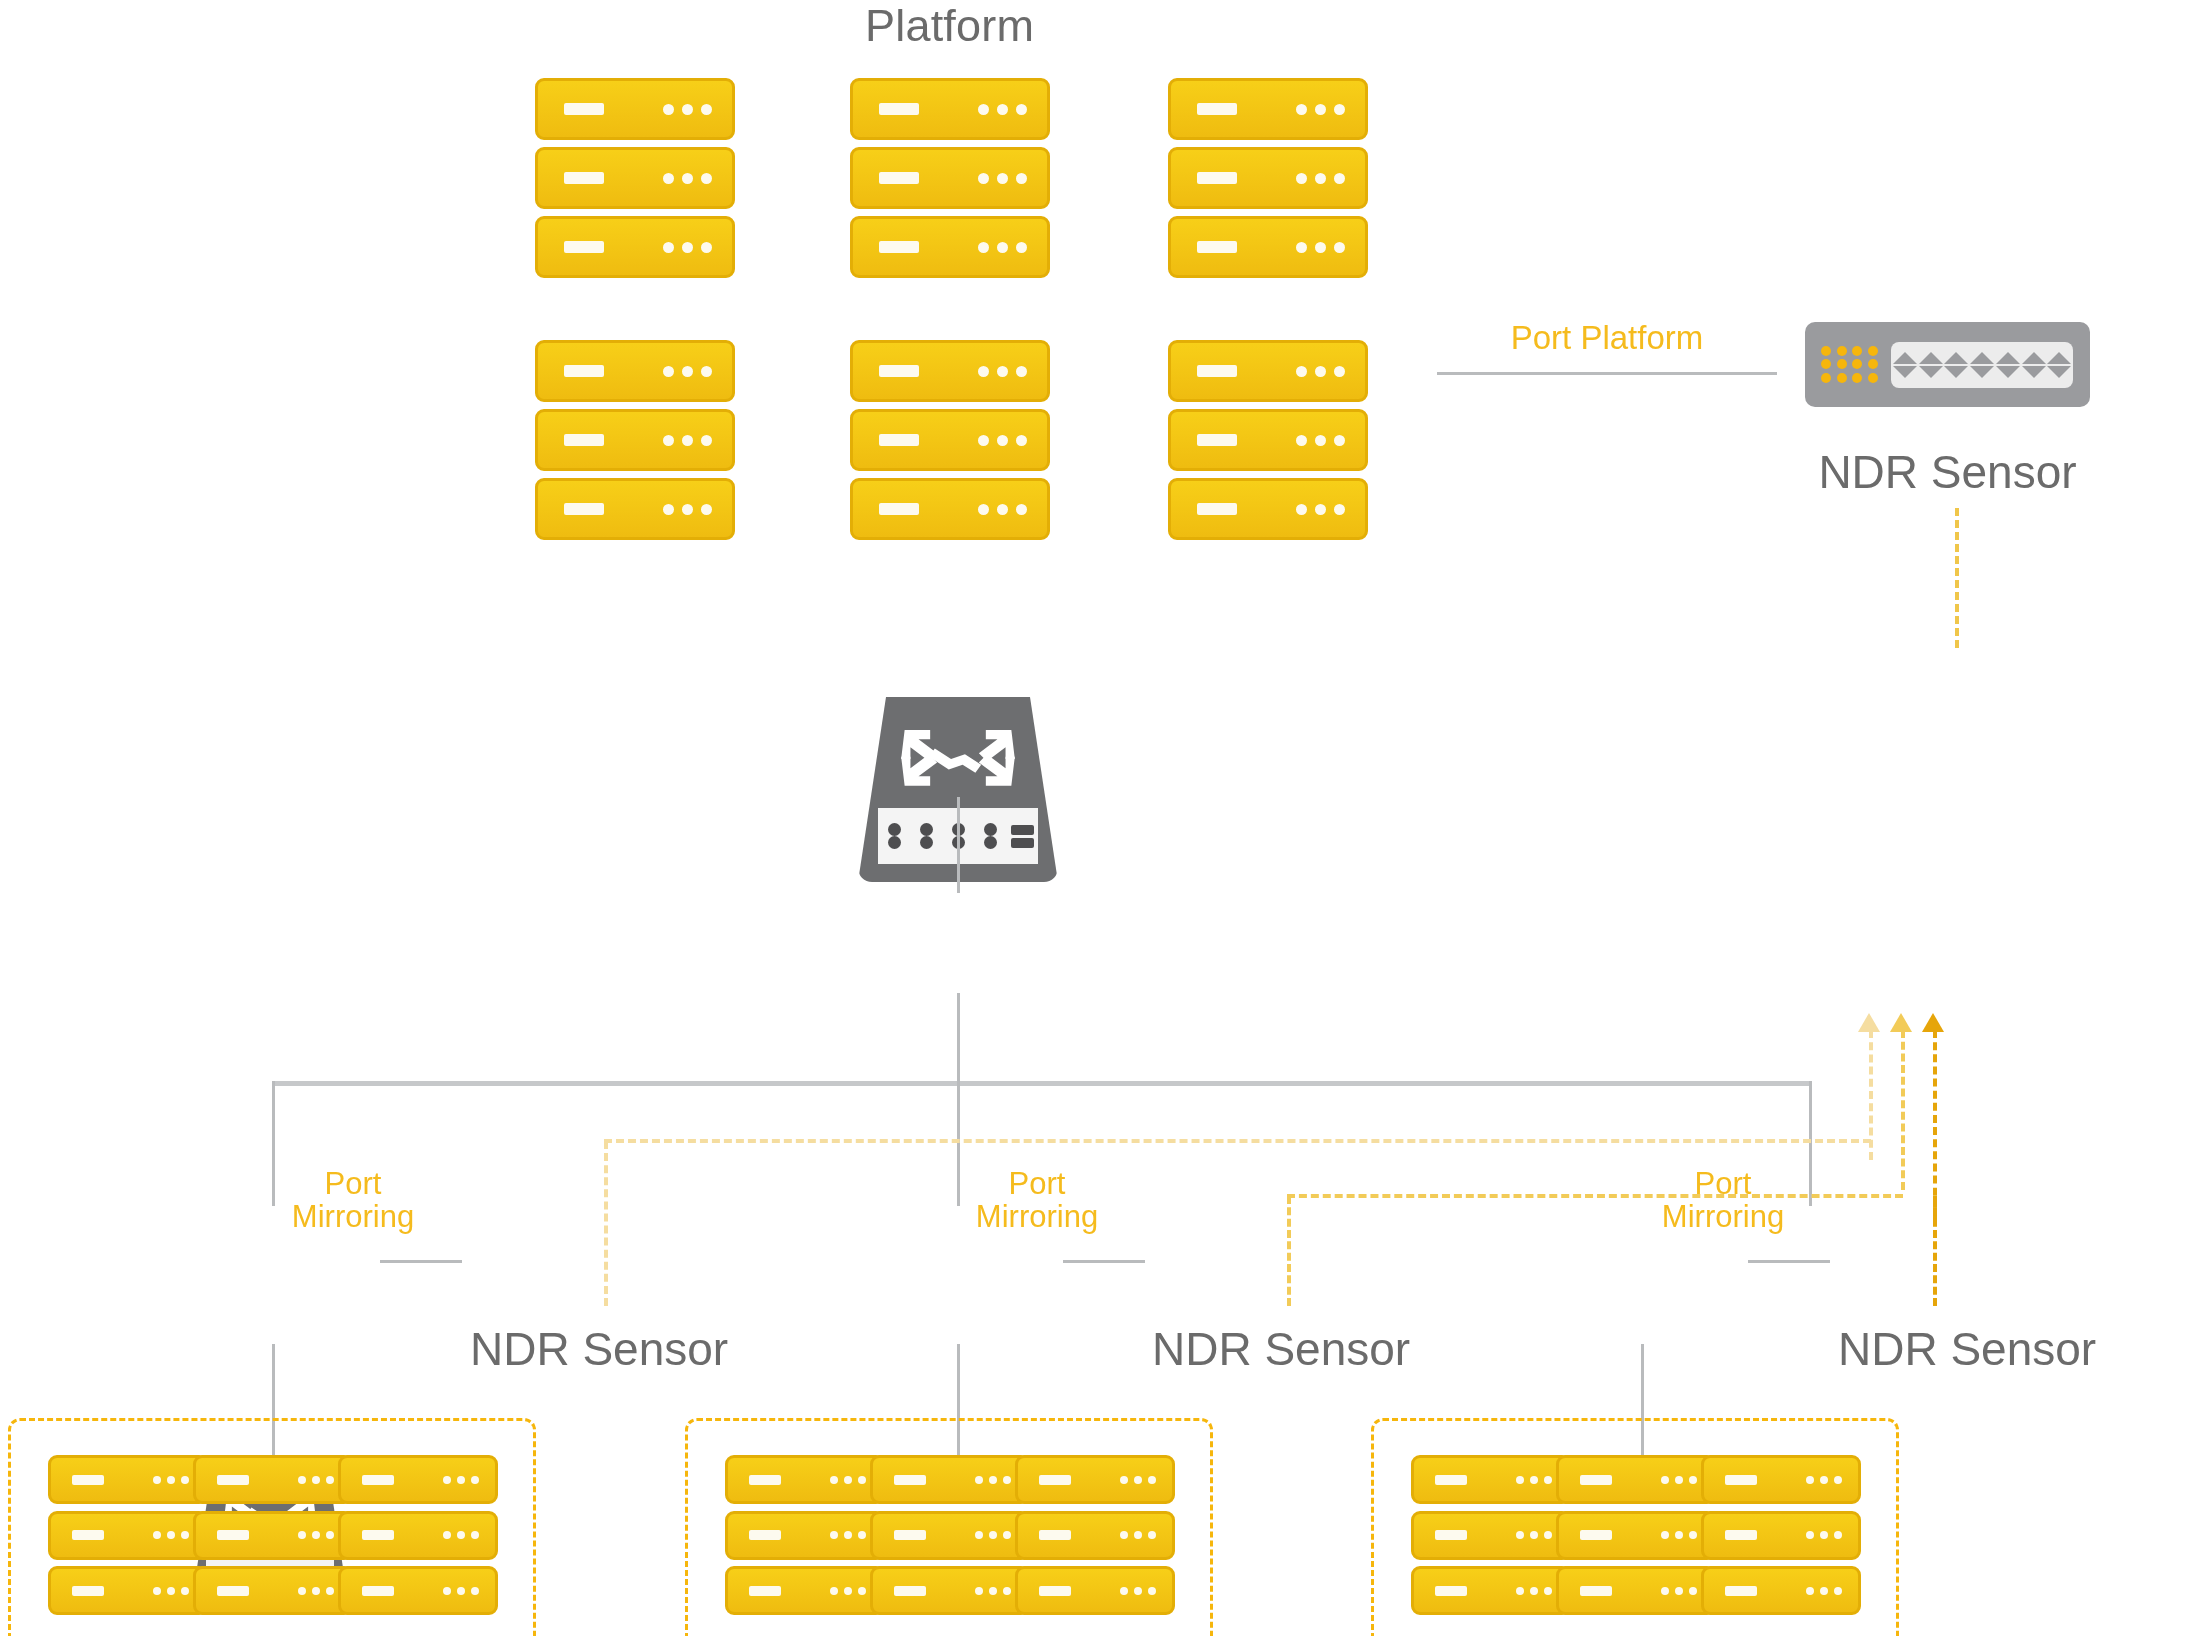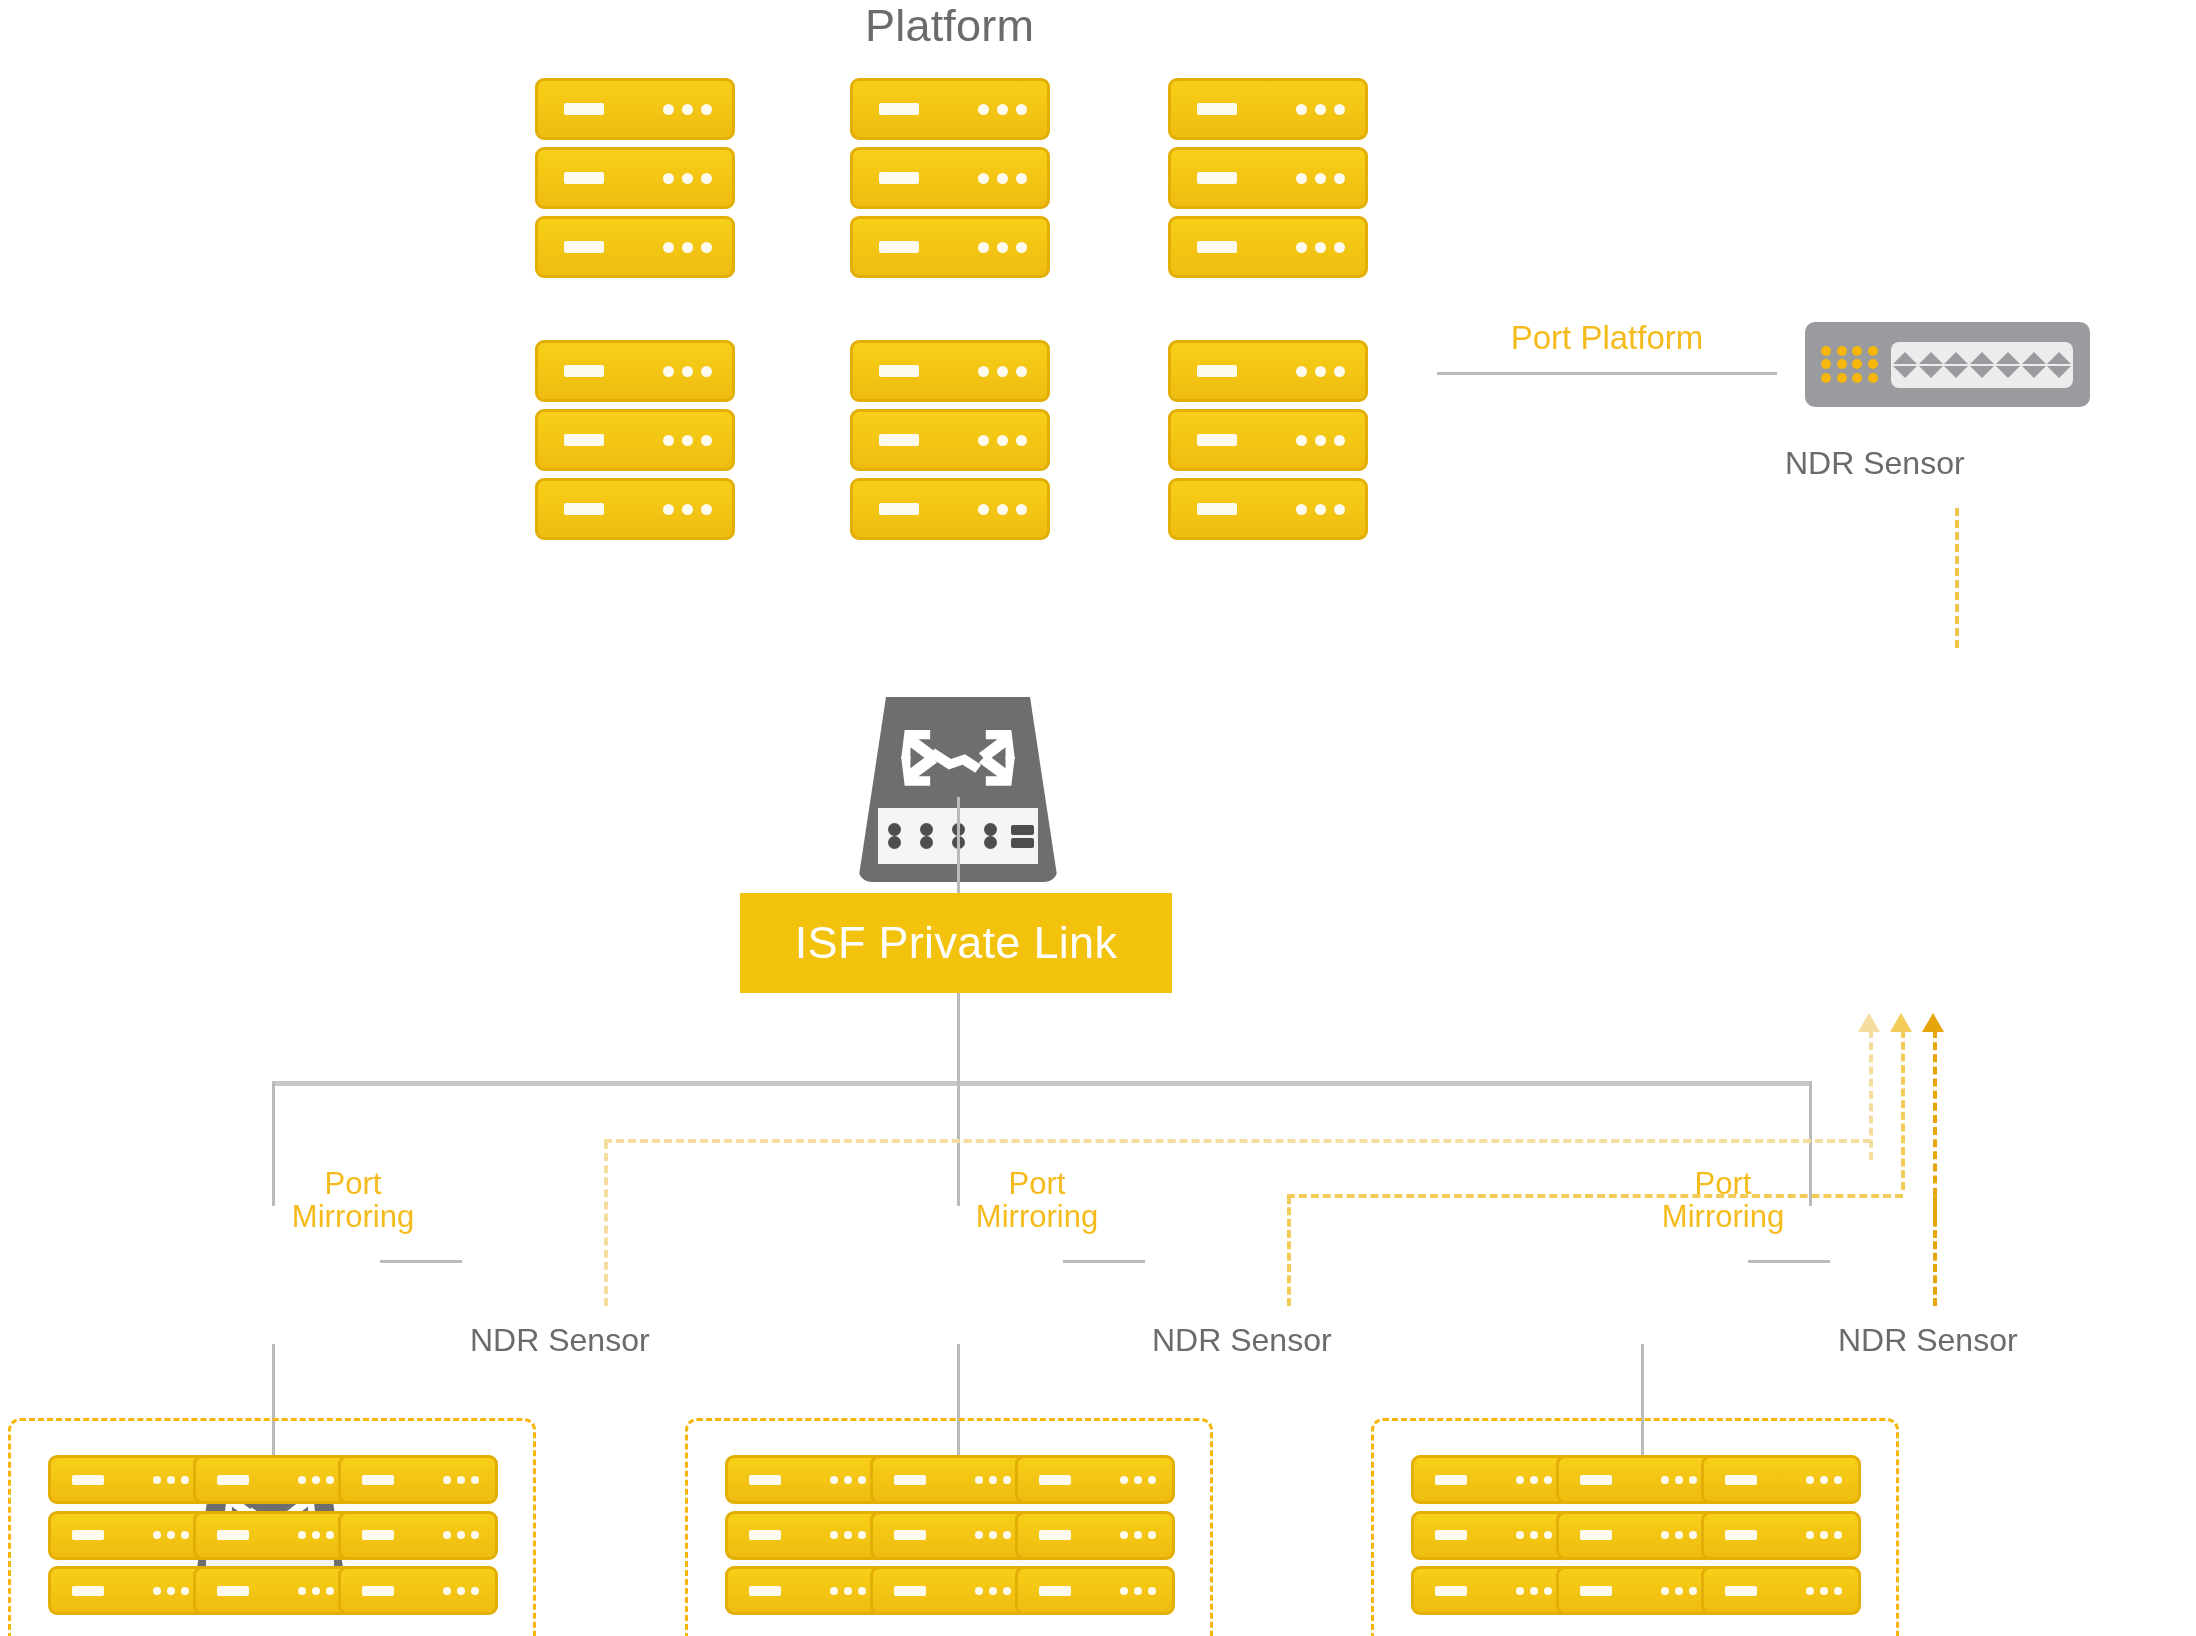--- a/index.html
+++ b/index.html
@@ -20,24 +20,24 @@
   .abs { position: absolute; }
 
   
   .title-internet {
     font-size: 45px;
     color: #6b6b6b;
     letter-spacing: 0.2px;
     white-space: nowrap;
   }
   .label-grey {
-    font-size: 32px;
+    font-size: 46px;
     color: #6b6b6b;
     white-space: nowrap;
-    text-align: left;
+    text-align: center;
   }
   .label-yellow {
     font-size: 31px;
     color: #f5bb1d;
     white-space: nowrap;
     text-align: center;
     line-height: 1.08;
   }
   .label-yellow.big { font-size: 33px; }
 
@@ -278,23 +278,20 @@
         <span style="width: 13px; height: 13px;"></span>
         <span style="width: 13px; height: 13px;"></span>
         <span style="width: 13px; height: 13px;"></span>
         <span style="width: 13px; height: 13px;"></span>
         <span class="rect" style="width: 23px; height: 10px;"></span>
       </div>
     </div>
 
   <div class="abs line-v" style="left:957px; top:797px; height:96px;"></div>
 
-  <div class="abs isf-box" style="left:740px; top:893px; width:432px; height:100px;">
-    <span>ISF Private Link</span>
-  </div>
 
   <div class="abs line-v" style="left:957px; top:993px; height:90px;"></div>
 
   <div class="abs line-h thick" style="left:272px; top:1081px; width:1540px;"></div>
 
   <div class="abs line-v" style="left:272px; top:1081px; height:125px;"></div>
   <div class="abs line-v" style="left:957px; top:1081px; height:125px;"></div>
   <div class="abs line-v" style="left:1809px; top:1081px; height:125px;"></div>
 
 

